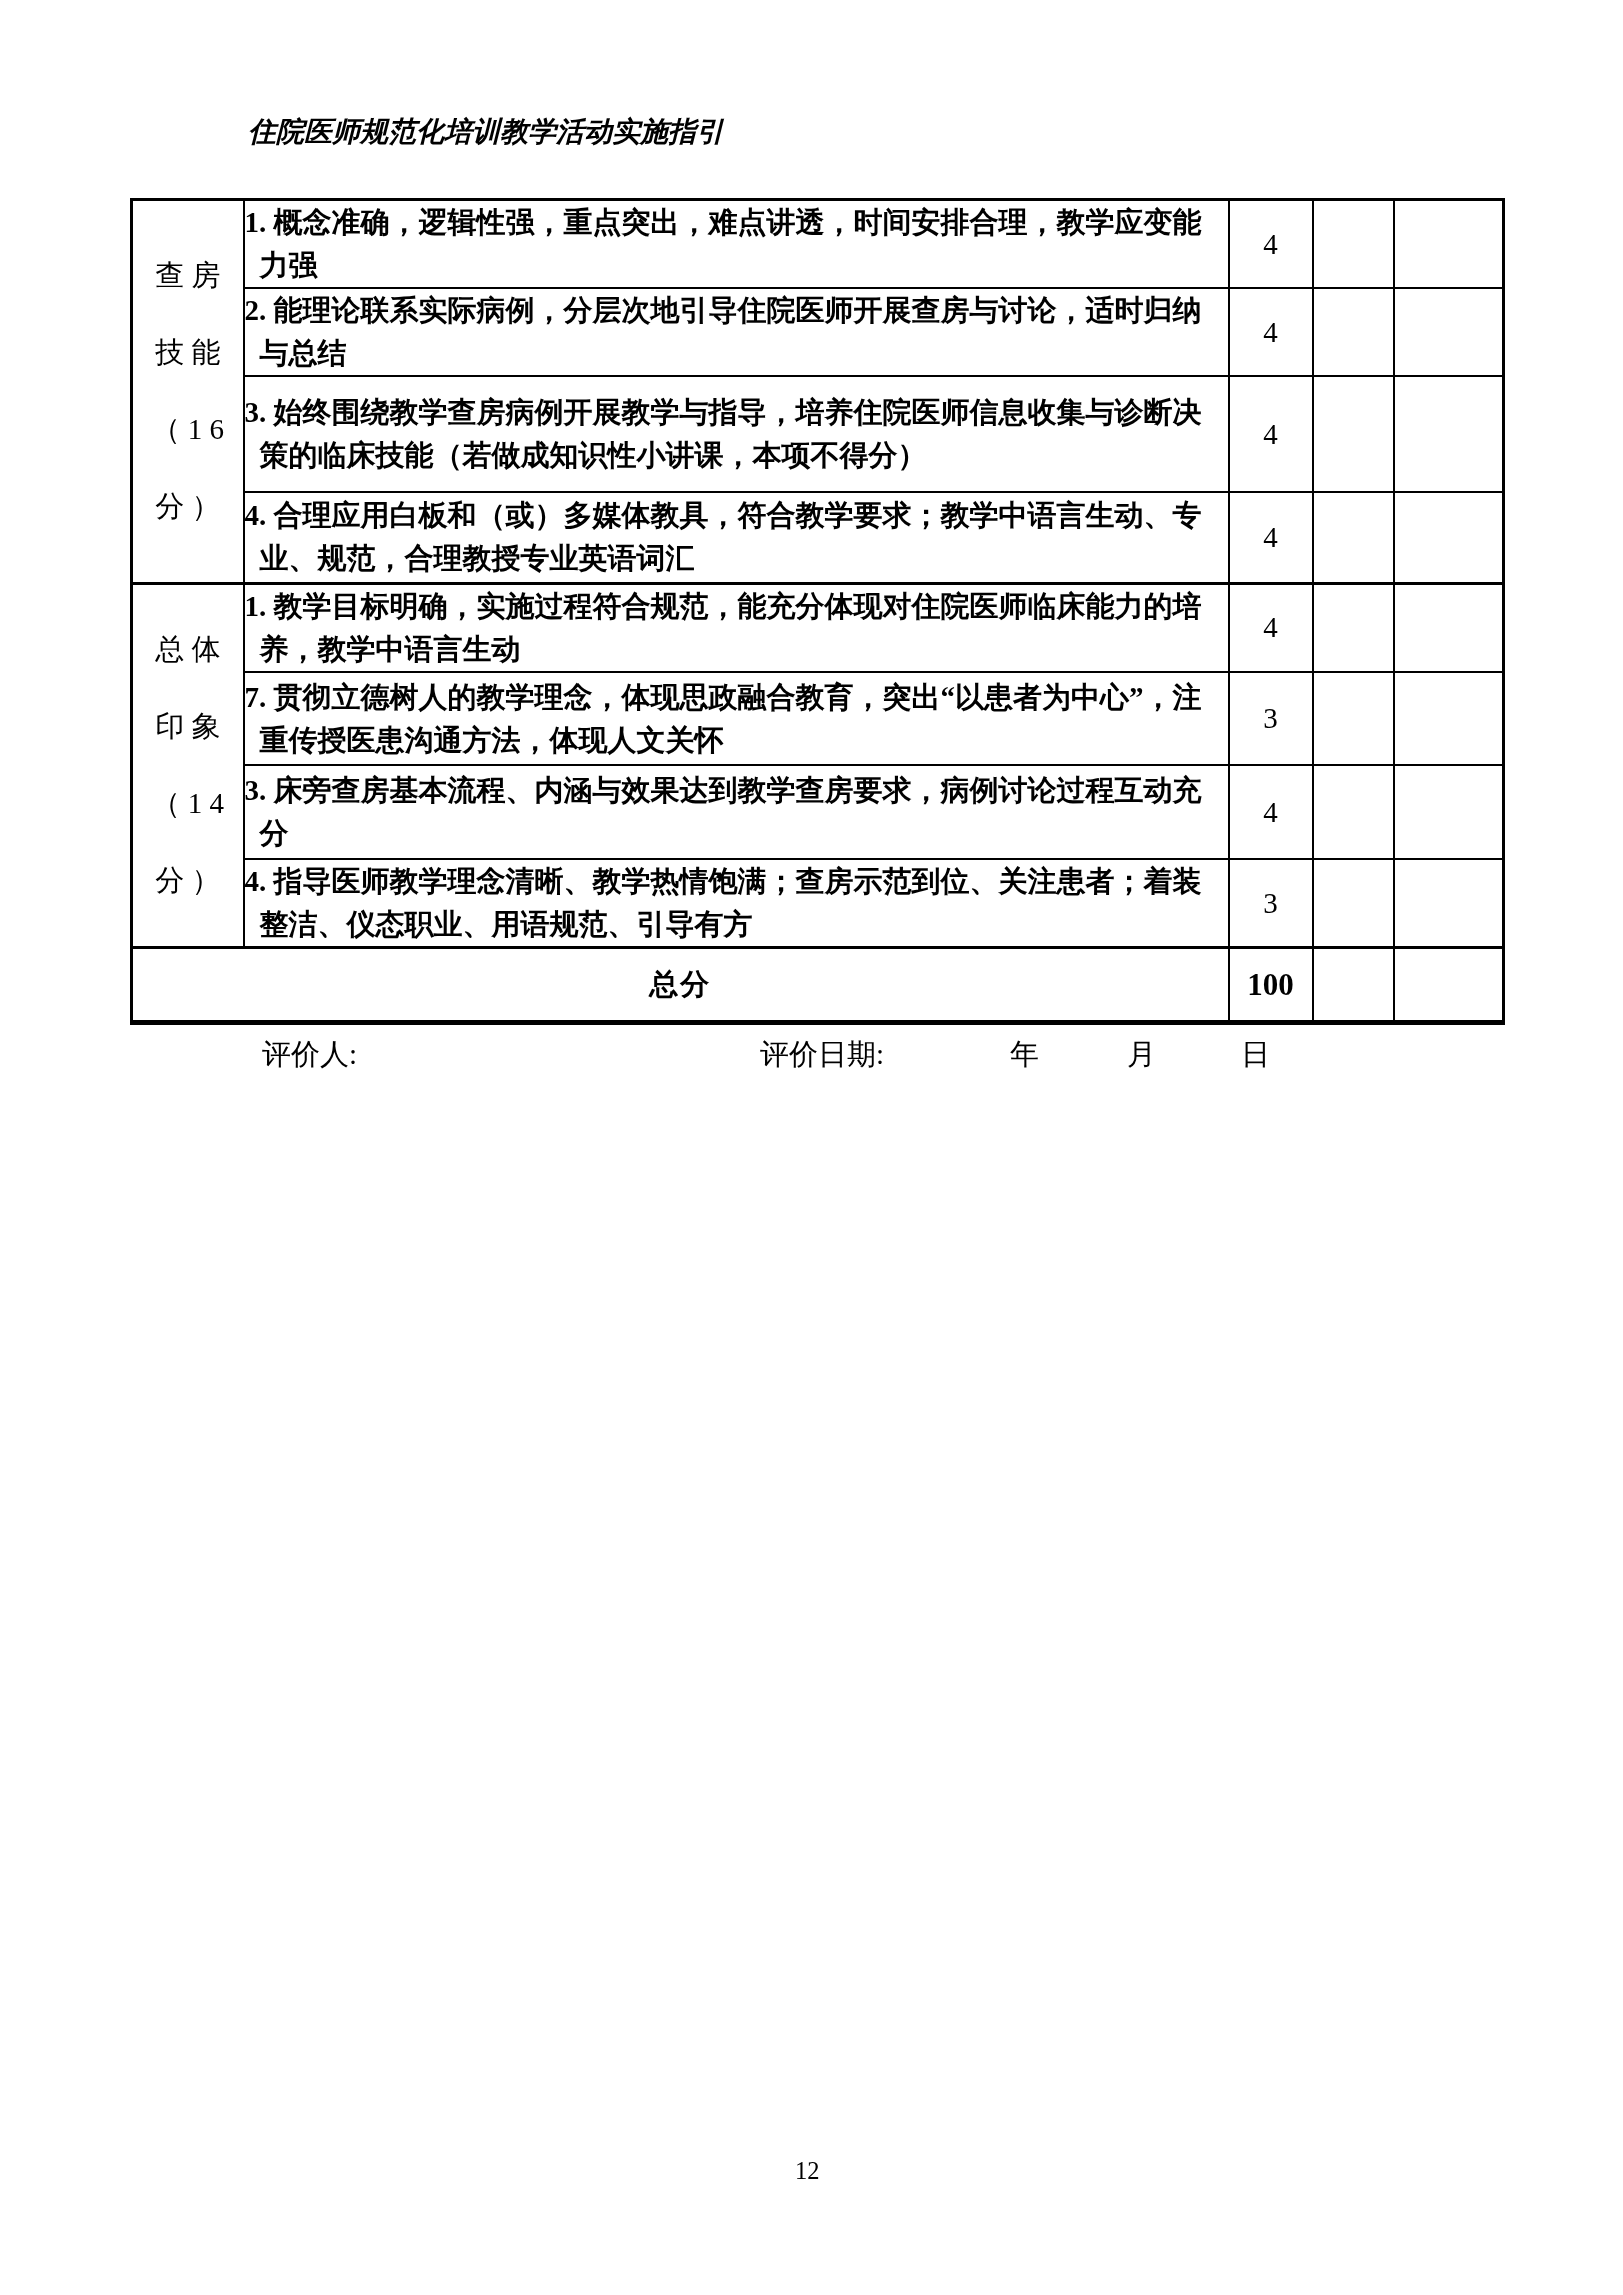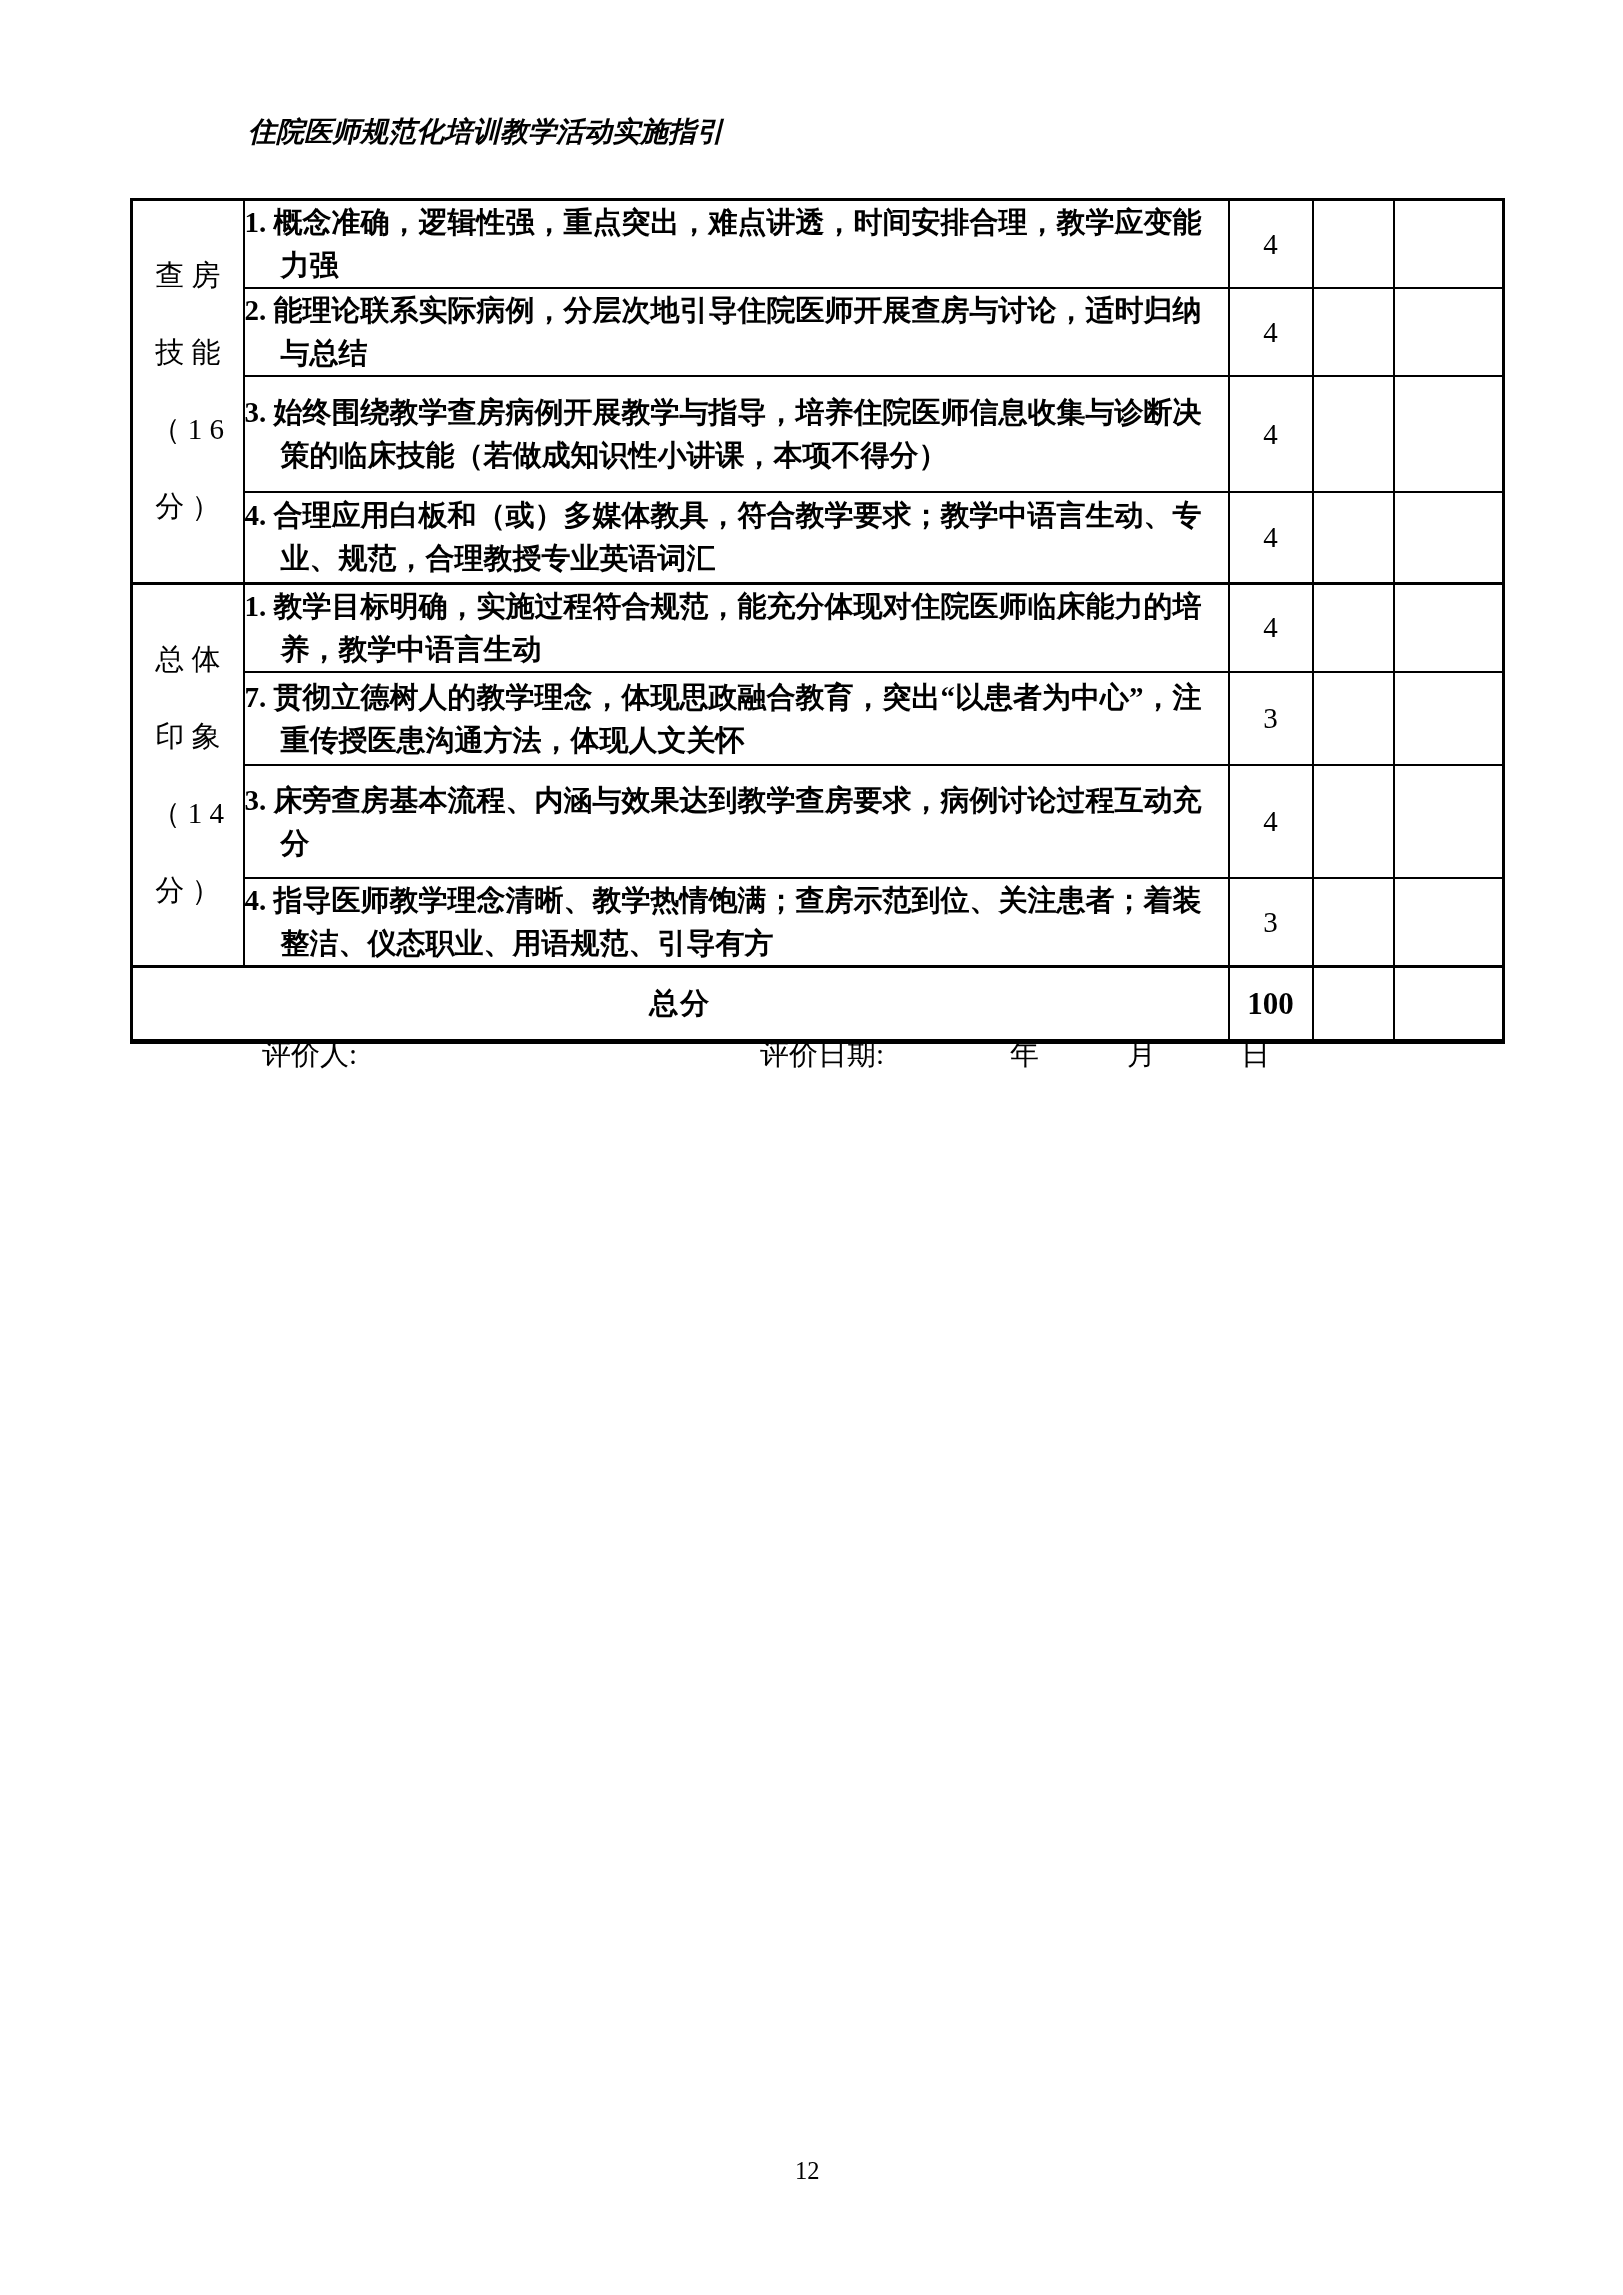--- a/index.html
+++ b/index.html
@@ -25,21 +25,21 @@
     text-align:center;vertical-align:middle;
     font-size:29px;padding-top:26.6px;
   }
   .lab-line{height:77px;line-height:77px;white-space:pre;}
   td.crit{
     vertical-align:middle;font-size:29px;line-height:43px;
     padding:0 5.1px 0 15.3px;
     font-weight:bold;
   }
   td.crit .c1{white-space:nowrap;}
-  td.crit .c2{white-space:nowrap;margin-left:36px;}
+  td.crit .c2{white-space:nowrap;margin-left:15px;}
   td.score{
     text-align:center;vertical-align:middle;font-size:29px;padding-top:15.3px;
   }
   td.blank{background:#fff;}
   td.total-label{
     text-align:center;vertical-align:middle;
     font-size:29px;font-weight:bold;letter-spacing:2px;
   }
   td.total-score{
     text-align:center;vertical-align:middle;
@@ -129,21 +129,21 @@
       </tr>
       <tr style="height:93px">
         <td class="crit">
           <div class="c1">7. 贯彻立德树人的教学理念，体现思政融合教育，突出“以患者为中心”，注</div>
           <div class="c2">重传授医患沟通方法，体现人文关怀</div>
         </td>
         <td class="score">3</td>
         <td class="blank"></td>
         <td class="blank"></td>
       </tr>
-      <tr style="height:113px">
+      <tr style="height:94px">
         <td class="crit">
           <div class="c1">3. 床旁查房基本流程、内涵与效果达到教学查房要求，病例讨论过程互动充</div>
           <div class="c2">分</div>
         </td>
         <td class="score">4</td>
         <td class="blank"></td>
         <td class="blank"></td>
       </tr>
       <tr style="height:82px">
         <td class="crit">

